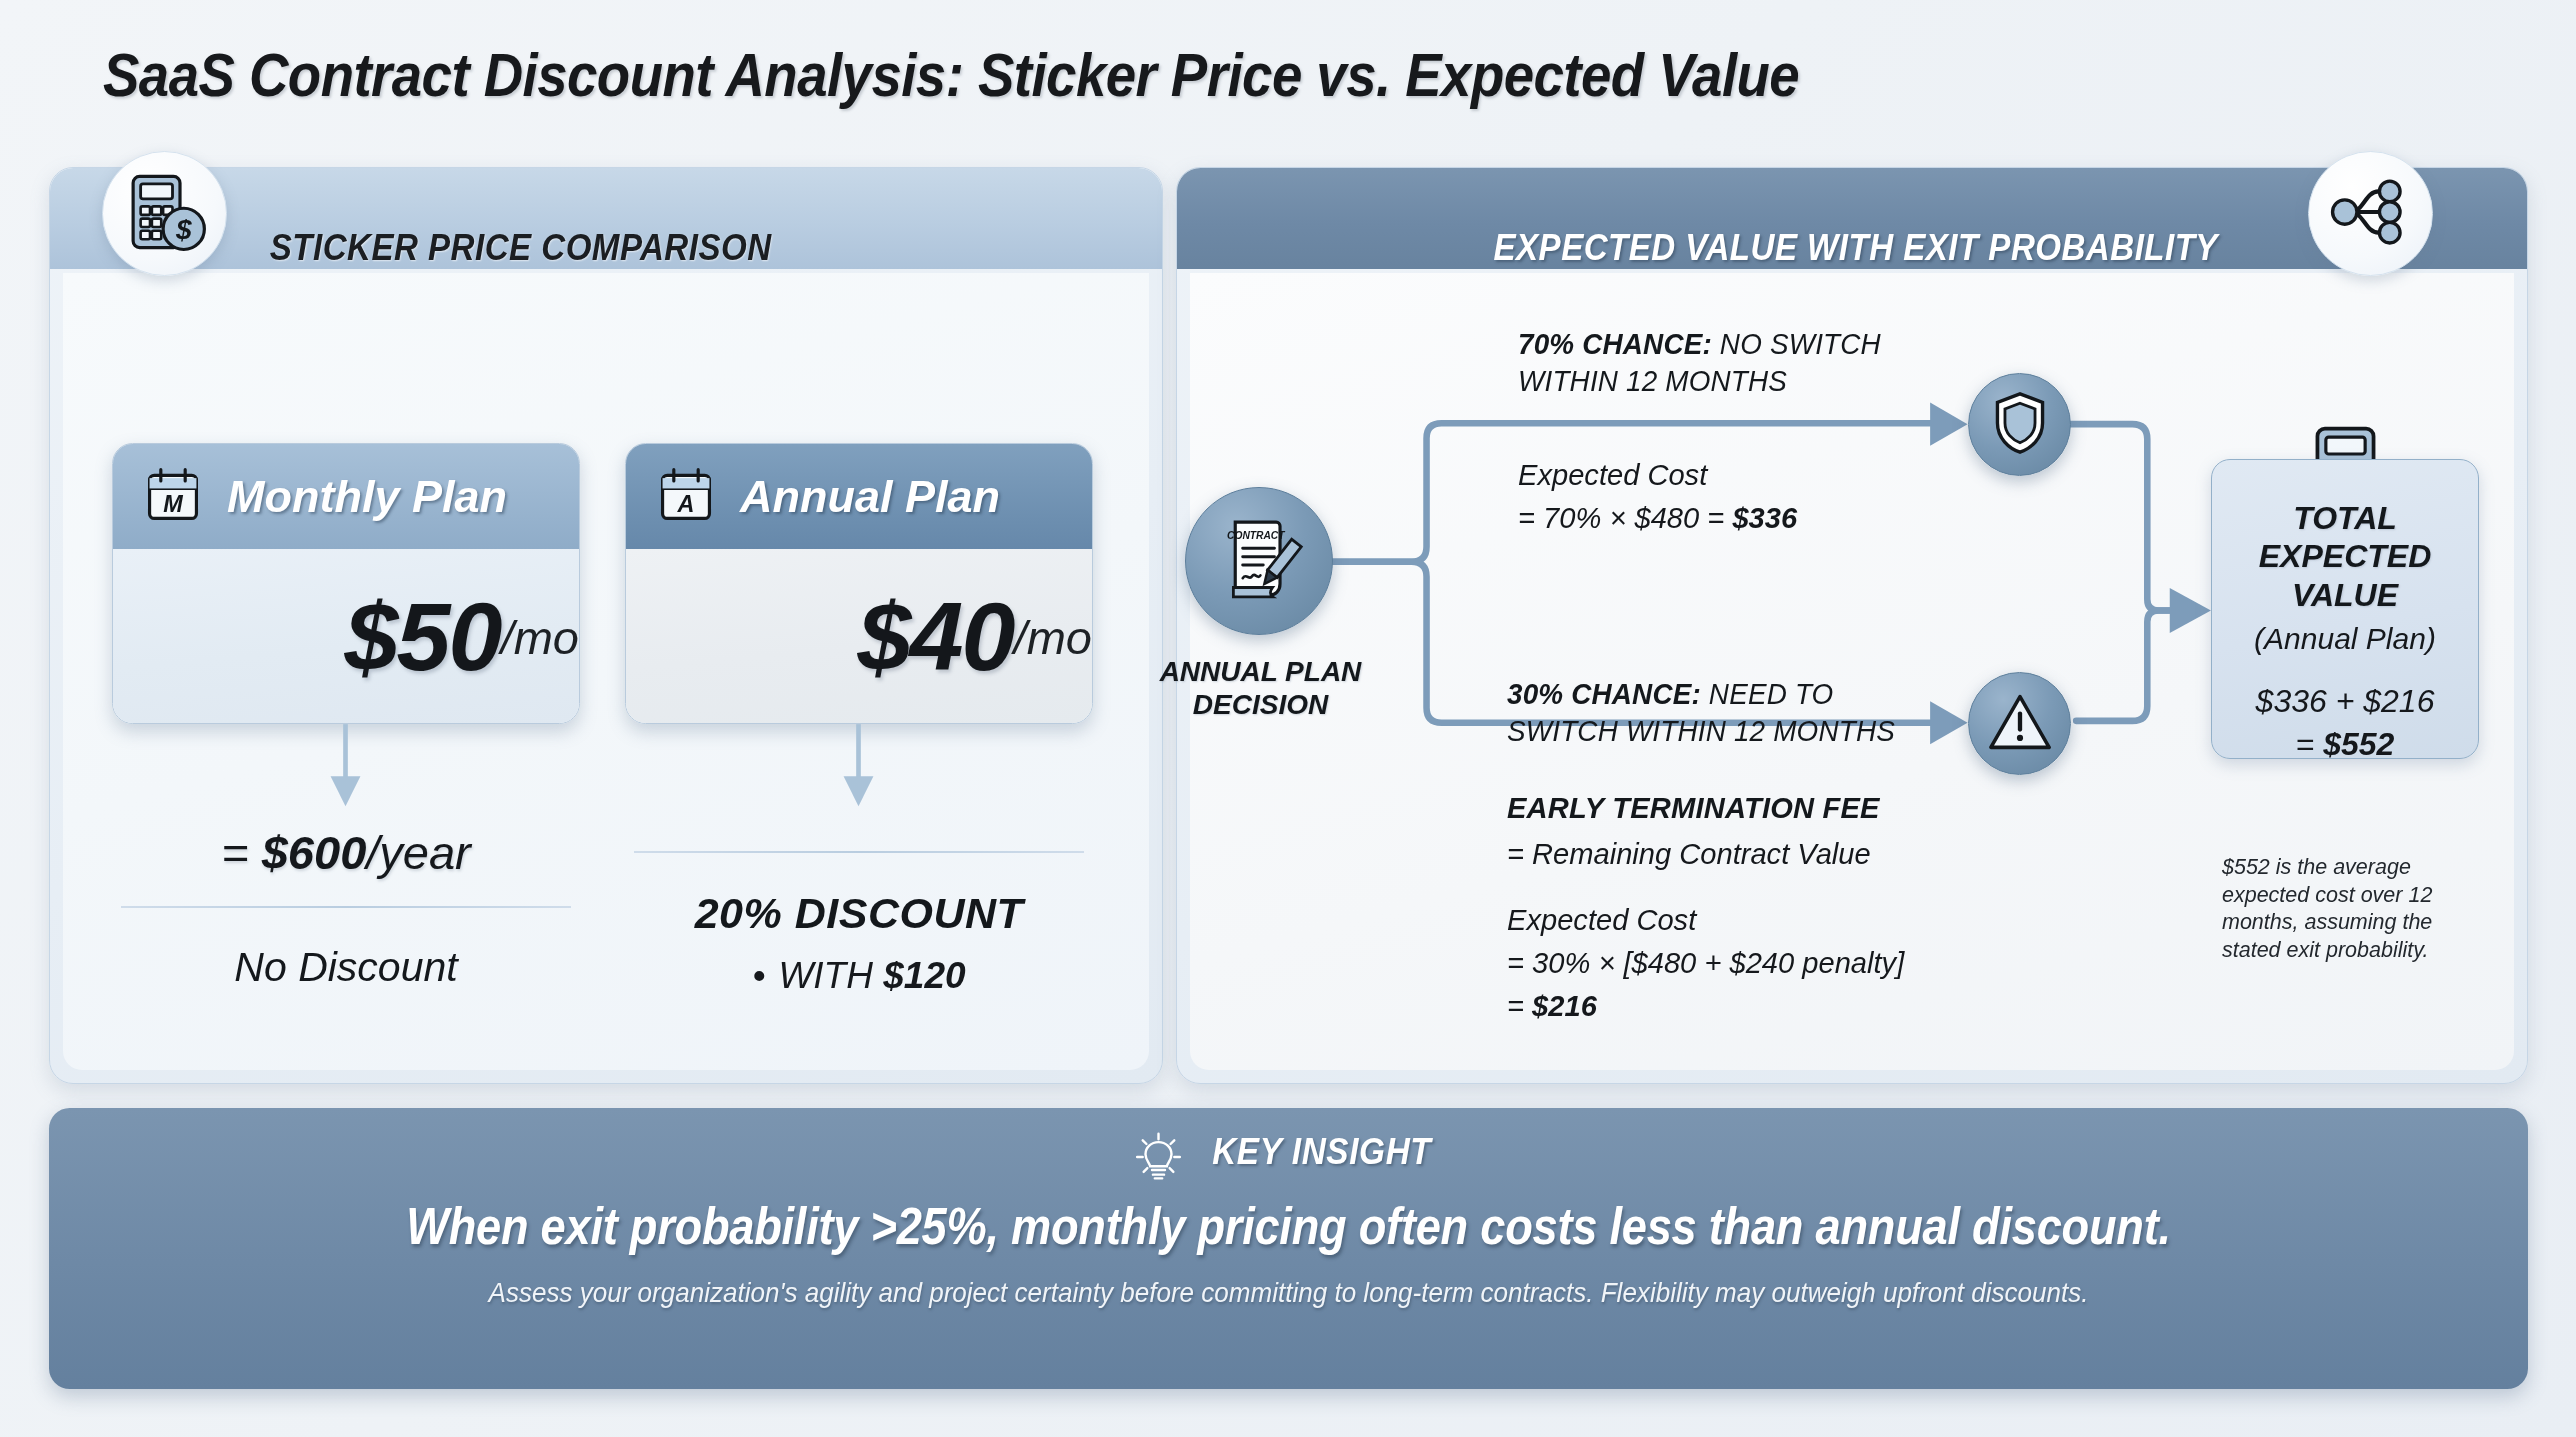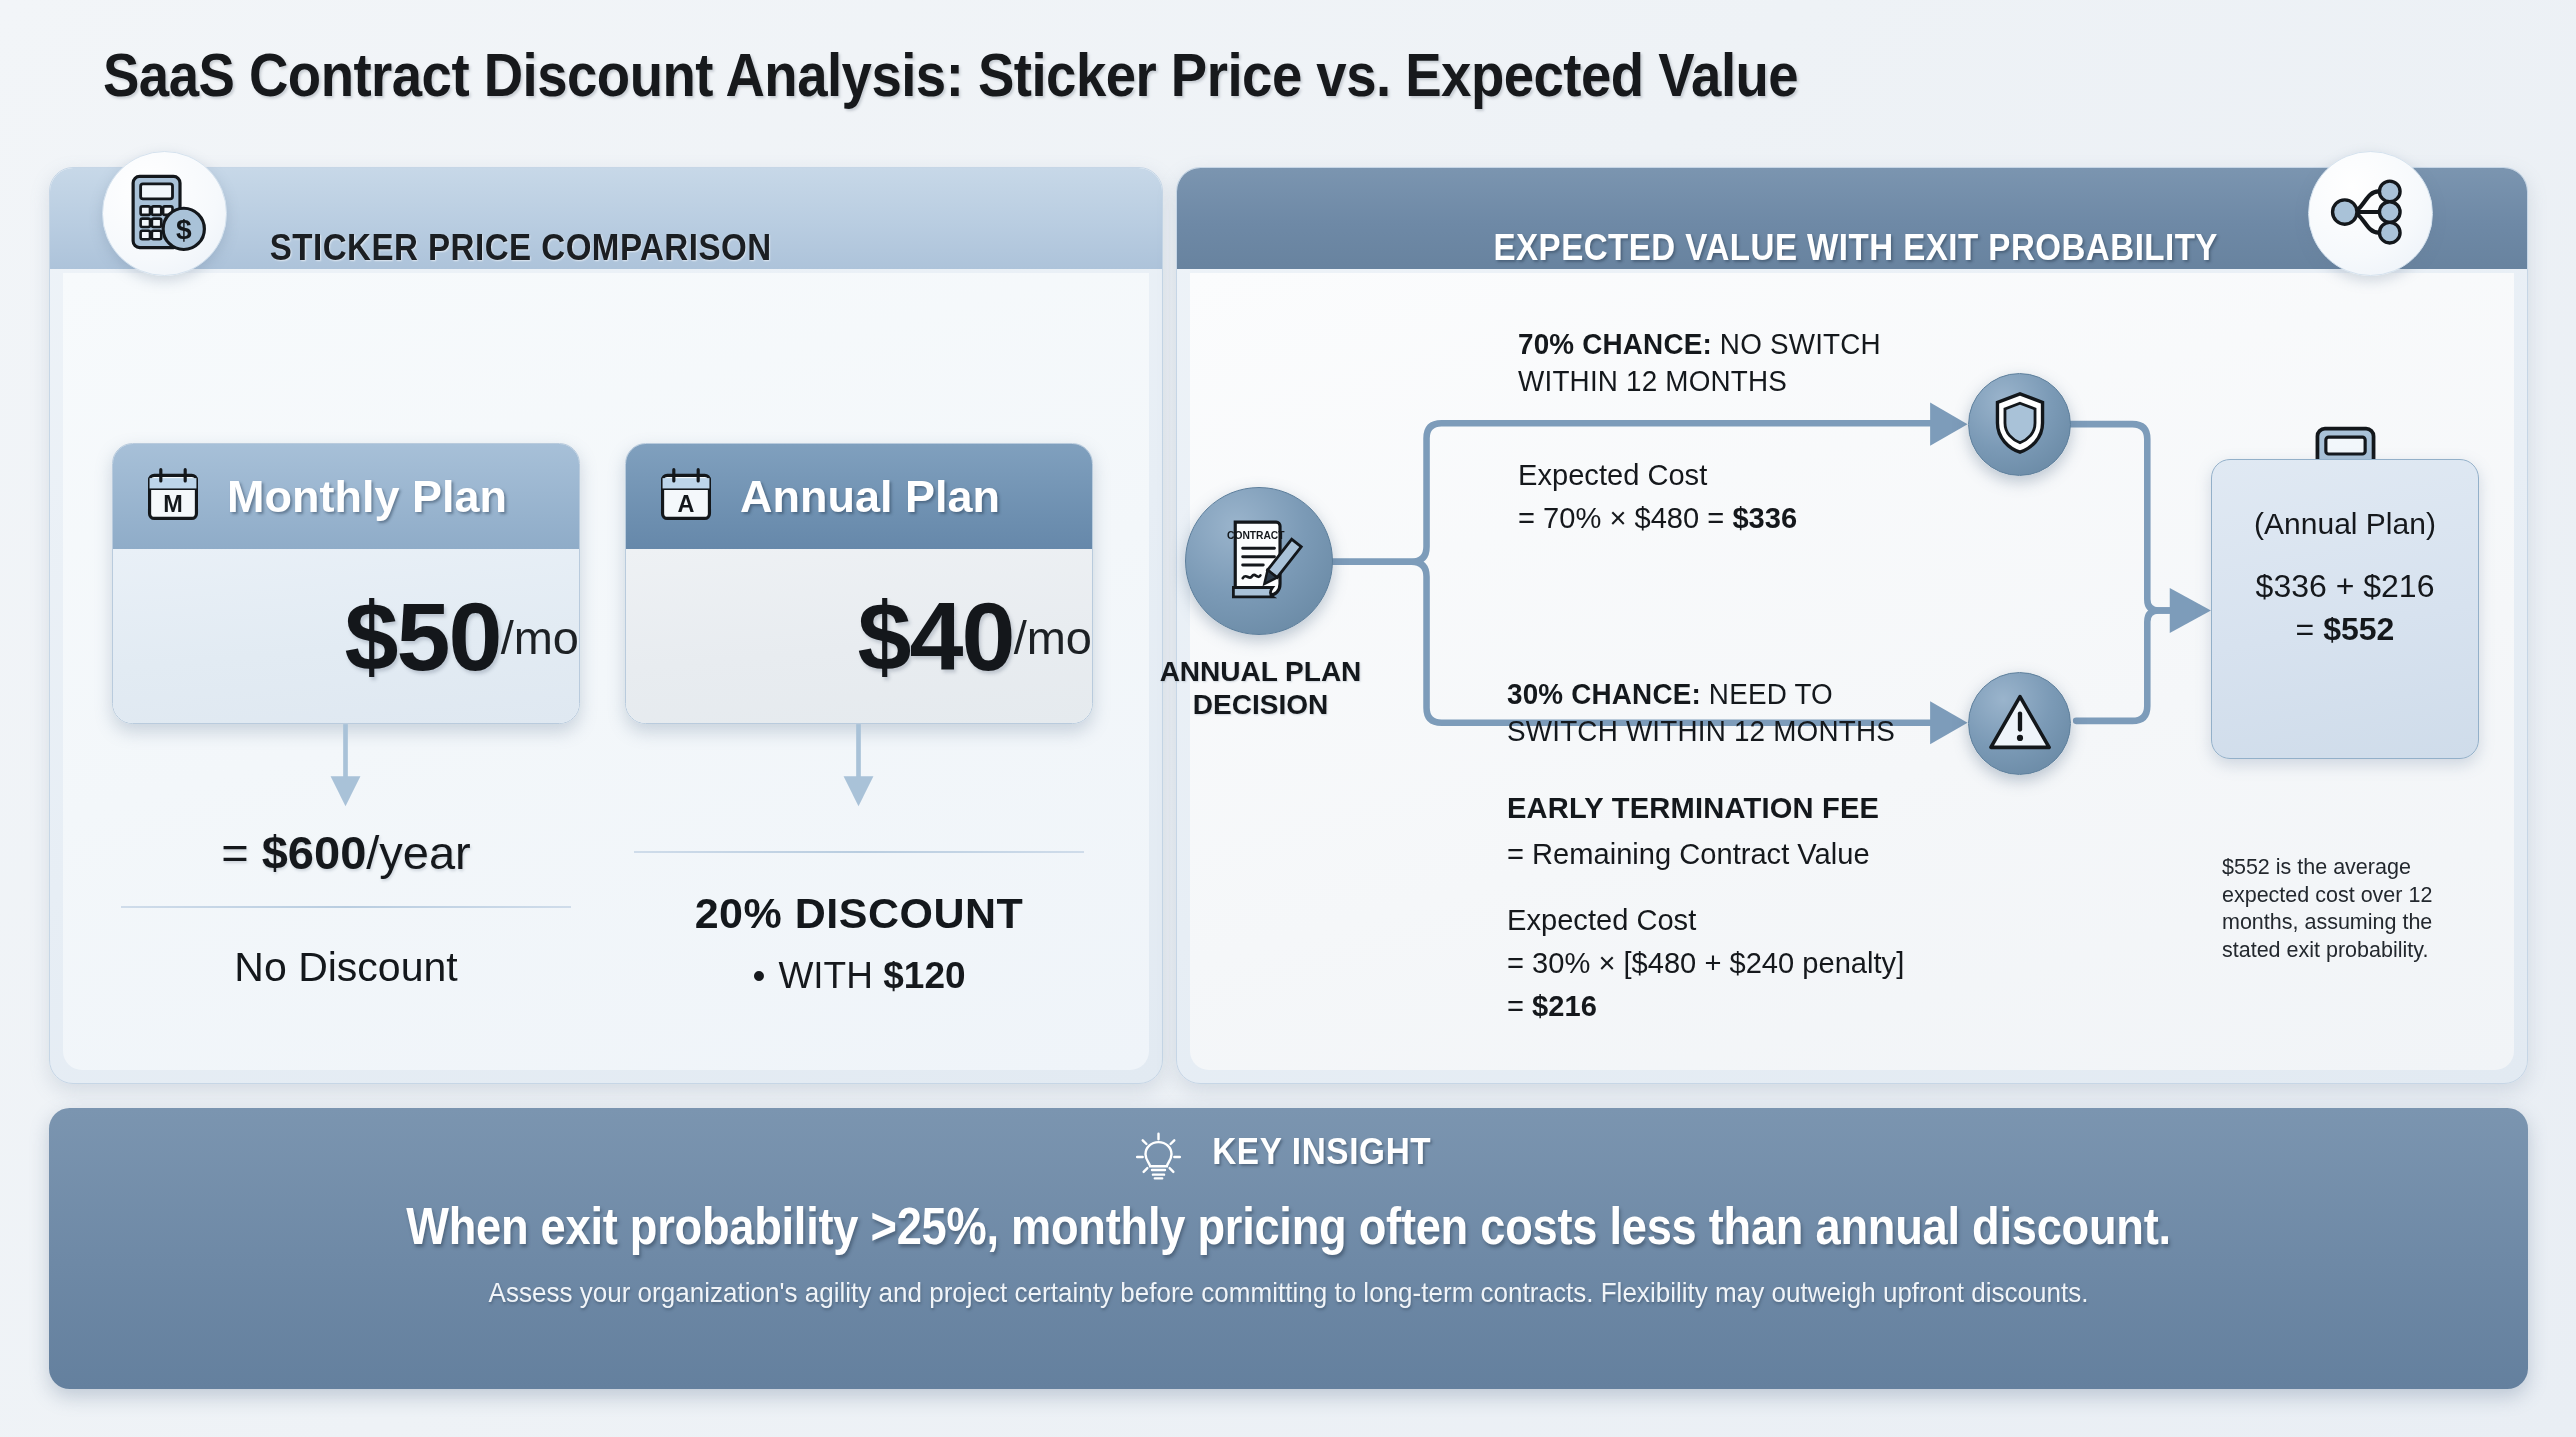--- a/index.html
+++ b/index.html
@@ -2,21 +2,21 @@
 <html style="font-size:15px"><head>
 <meta charset="utf-8">
 <style>
   * { box-sizing: border-box; margin: 0; padding: 0; }
   html, body {
     width: 2576px; height: 1438px;
     background: linear-gradient(135deg,#f2f5f8 0%, #eef2f6 45%, #e9eef4 100%);
     font-family: "Liberation Sans", sans-serif;
     overflow: hidden;
   }
-  .page { position: relative; width: 2576px; height: 1354px; }
+  .page { position: relative; width: 2576px; height: 1354px; font-style: italic; }
 
   
   #page-title {
     position: absolute; left: 103px; top: 39px;
     font-size: 62px; font-weight: bold; color: #17191c;
     letter-spacing: -0.6px;
     transform: scaleX(0.88); transform-origin: left center;
     text-shadow: 1.9px 1.9px 2.8px rgba(90,100,115,.28);
     white-space: nowrap;
   }
@@ -448,20 +448,25 @@
         <rect x="63" y="42" width="11" height="10" rx="2"></rect>
         <rect x="33" y="57" width="11" height="10" rx="2"></rect>
         <rect x="48" y="57" width="11" height="10" rx="2"></rect>
         <rect x="33" y="72" width="11" height="10" rx="2"></rect>
         <rect x="48" y="72" width="11" height="10" rx="2"></rect>
         <rect x="63" y="57" width="11" height="25" rx="2"></rect>
       </g>
     </svg>
   </span>
   <div id="total-box">
+    <div id="total-title">
+      <div>TOTAL</div>
+      <div>EXPECTED</div>
+      <div>VALUE</div>
+    </div>
     <div id="total-sub">(Annual Plan)</div>
     <div id="total-amounts">
       <div>$336 + $216</div>
       <div><span>= </span><b>$552</b></div>
     </div>
   </div>
   <div id="total-note">$552 is the average expected cost over 12 months, assuming the stated exit probability.</div>
 
   <div id="footer">
     <div id="key-insight-row">

